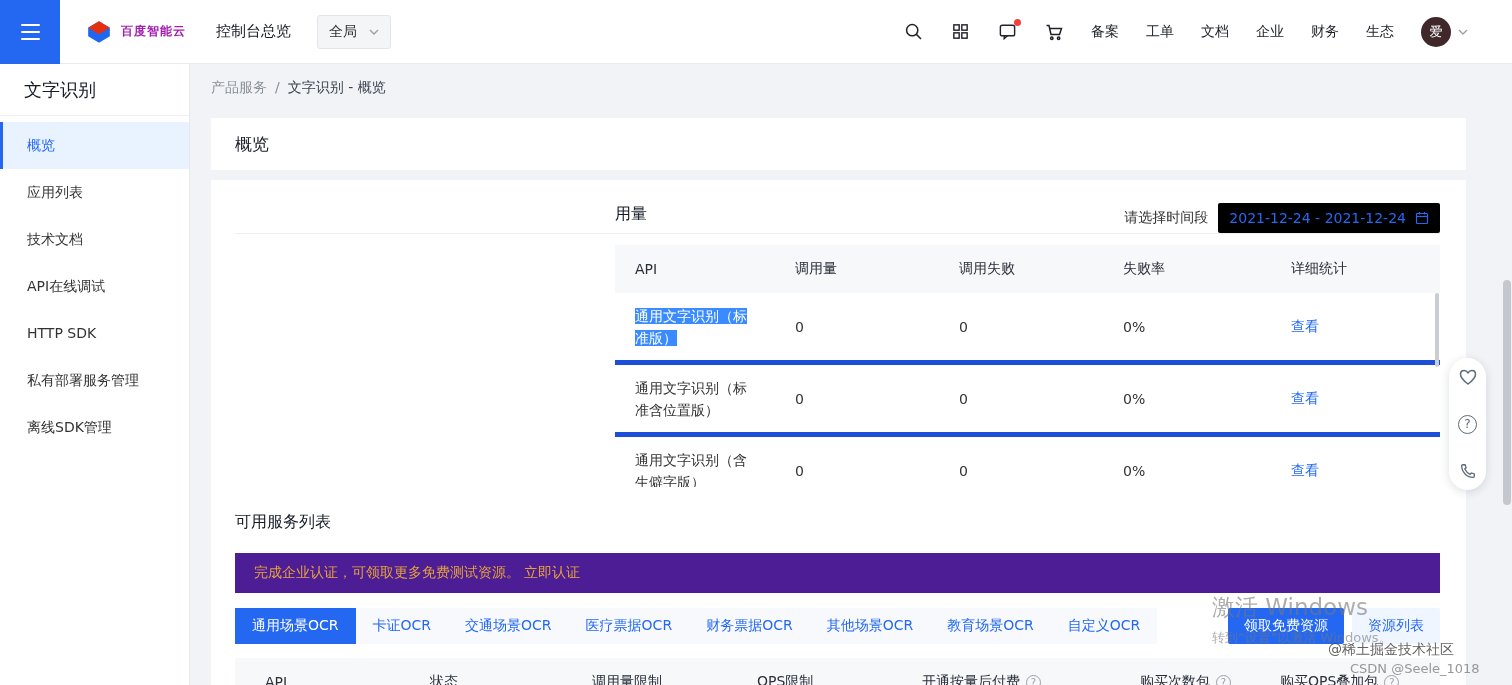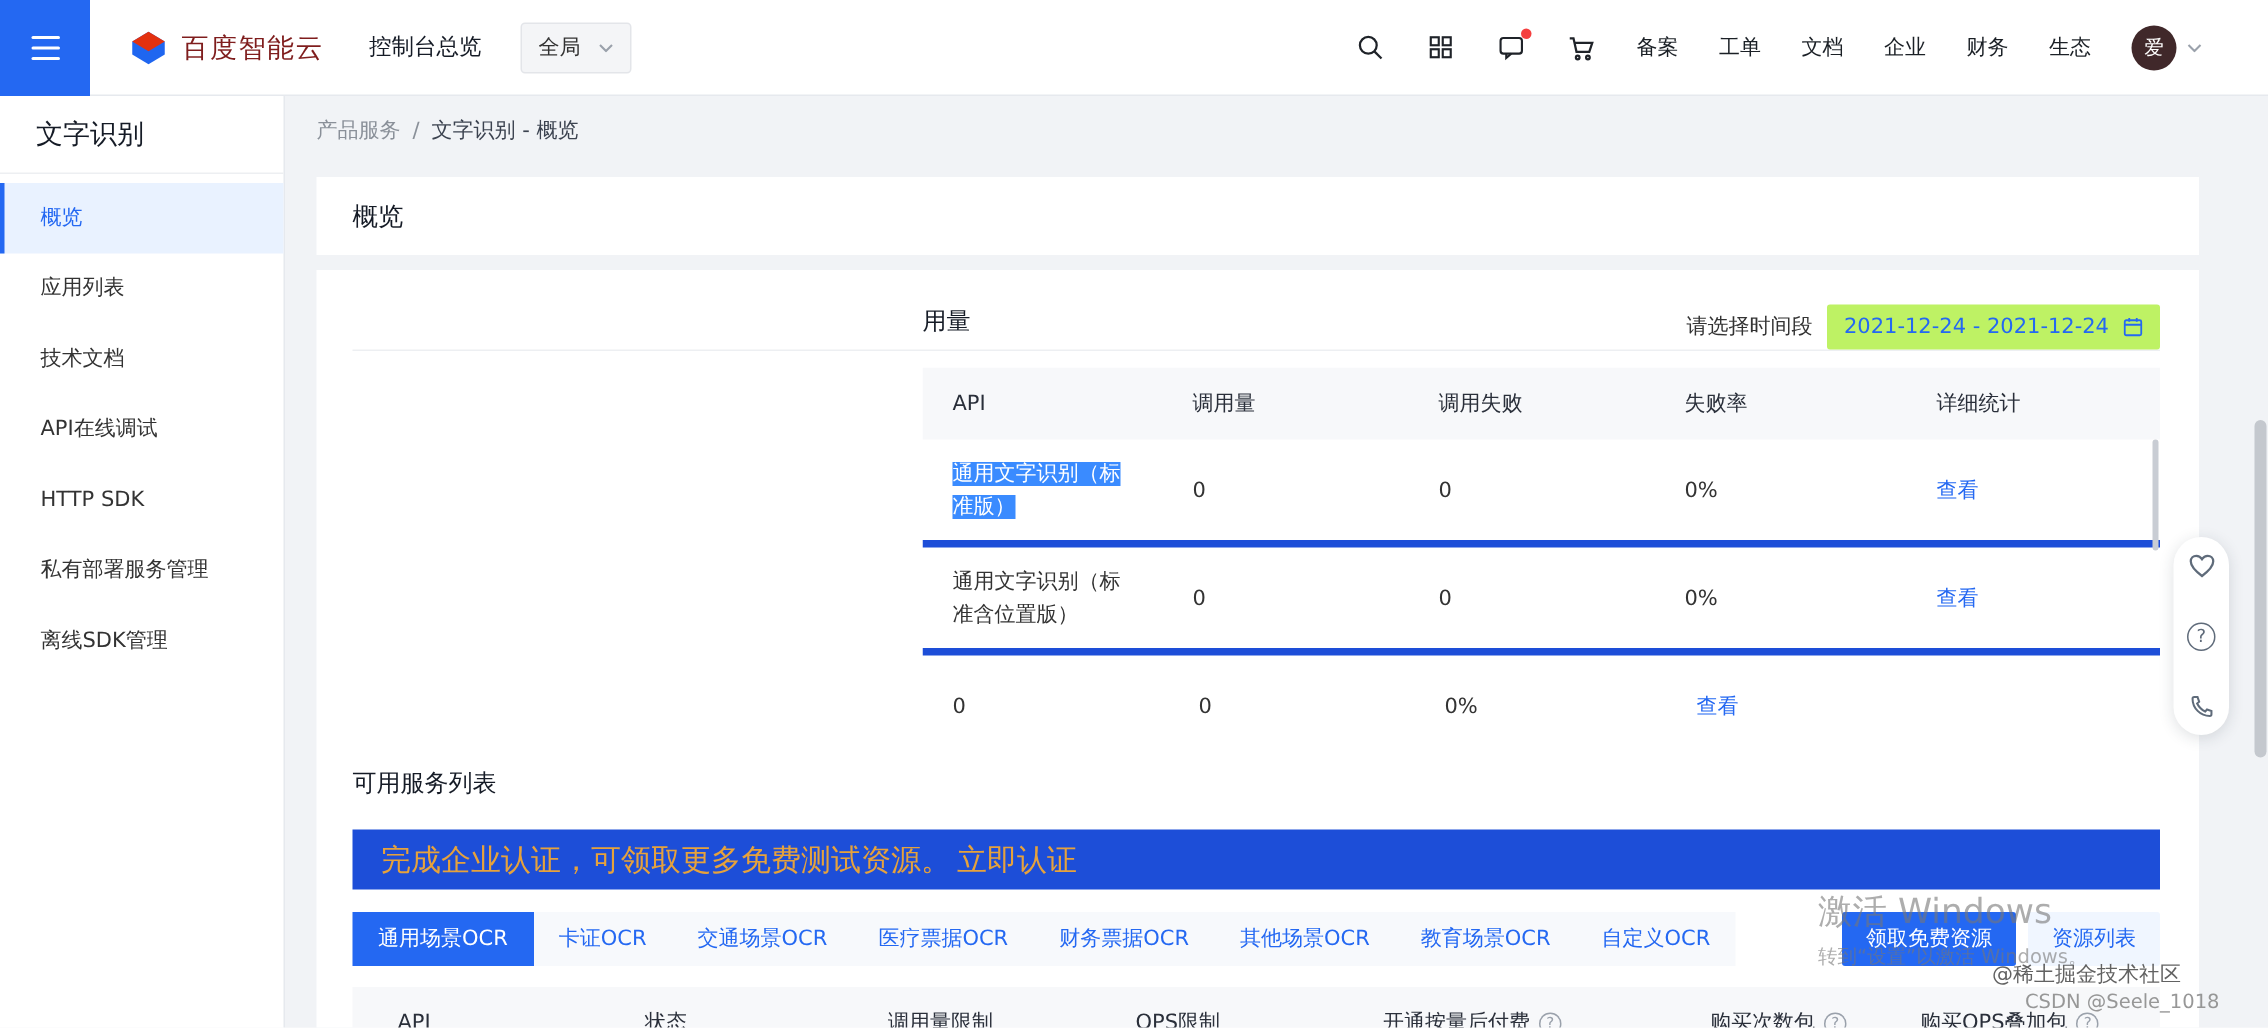--- a/index.html
+++ b/index.html
@@ -5,21 +5,21 @@
   *{margin:0;padding:0;box-sizing:border-box}
   html,body{width:1512px;height:685px}
   body{font-family:"DejaVu Sans","Liberation Sans",sans-serif;font-size:14px;color:#151b26;background:#f1f3f6;overflow:hidden;position:relative}
   button{font-family:inherit;cursor:pointer}
 
   
   .topbar{position:absolute;top:0;left:0;width:1512px;height:64px;background:#fff;border-bottom:1px solid #e6e9ee;display:flex;align-items:center;z-index:20}
   .hamburger{width:60px;height:64px;background:#2468F2;display:flex;flex-direction:column;align-items:center;justify-content:center;gap:5px;cursor:pointer;flex:none}
   .hamburger i{display:block;width:19px;height:2px;background:#fff;border-radius:1px}
   .logo{display:flex;align-items:center;gap:9px;margin-left:26px;cursor:pointer}
-  .logo-text{font-size:18px;font-weight:400;letter-spacing:1px;color:#7f1d1d}
+  .logo-text{font-size:12px;font-weight:700;letter-spacing:1px;color:#a21caf}
   .console-title{margin-left:30px;font-size:15px;cursor:pointer}
   .region-chip{margin-left:26px;height:34px;background:#f4f5f7;border:1px solid #e3e5e9;border-radius:3px;display:flex;align-items:center;gap:12px;padding:0 11px;color:#333;cursor:pointer}
   .topbar-right{margin-left:auto;display:flex;align-items:center;gap:27px;padding-right:44px}
   .tb-icon{width:20px;height:20px;position:relative;display:flex;align-items:center;justify-content:center;cursor:pointer}
   .red-dot{position:absolute;top:-3px;right:-4px;width:7px;height:7px;border-radius:50%;background:#f53f3f}
   .tb-links{display:flex;gap:27px}
   .tb-link{font-size:14px;color:#1b2026;cursor:pointer}
   .avatar-wrap{display:flex;align-items:center;gap:7px;cursor:pointer}
   .avatar{width:30px;height:30px;border-radius:50%;background:#40282a;color:#fff;display:flex;align-items:center;justify-content:center;font-size:13px}
 
@@ -46,37 +46,37 @@
   .app-count{padding-top:76px;font-size:16px;color:#151b26;height:98px}
   .count-num{color:#2468F2}
   .btn-blue{display:block;width:134px;height:32px;margin:6px auto 0;background:#2468F2;color:#fff;border:none;border-radius:2px;font-size:14px}
   .btn-blue + .btn-blue{margin-top:8px}
 
   
   .usage-col{position:absolute;left:404px;top:22px;width:825px}
   .usage-head{display:flex;justify-content:space-between;height:32px}
   .date-area{display:flex;align-items:center;gap:10px}
   .date-label{color:#333;font-size:14px}
-  .date-chip{height:30px;background:#bef264;color:#2468F2;display:flex;align-items:center;gap:9px;padding:0 11px;border-radius:2px;cursor:pointer;font-size:14px}
+  .date-chip{height:30px;background:#000000;color:#2468F2;display:flex;align-items:center;gap:9px;padding:0 11px;border-radius:2px;cursor:pointer;font-size:14px}
   .usage-table{margin-top:11px;height:242px;overflow:hidden;position:relative}
   .u-row{display:flex;align-items:center}
   .u-head{height:48px;background:#f7f8fa;color:#2a2f3a}
   .u-body-row{height:72px;border-bottom:5px solid #1d4ed8;color:#333}
   .c-api{width:160px;padding-left:20px;padding-right:18px;line-height:22px}
   .c-calls{width:164px;padding-left:20px}
   .c-fail{width:164px;padding-left:20px}
   .c-rate{width:168px;padding-left:20px}
   .c-stat{flex:1;padding-left:20px}
   .api-text.selected{background:#3a8bff;color:#fff}
   .link{color:#2468F2;cursor:pointer}
   .u-scroll{position:absolute;right:1px;top:48px;width:4px;height:74px;background:#c9cdd4;border-radius:2px;cursor:pointer}
 
   
   .services{position:absolute;left:24px;top:330px;width:1205px}
-  .notice{margin-top:19px;height:40px;background:#1d4ed8;color:#e6a23c;display:flex;align-items:center;padding-left:19px;font-size:20px;gap:4px}
+  .notice{margin-top:19px;height:40px;background:#4c1d95;color:#e6a23c;display:flex;align-items:center;padding-left:19px;font-size:14px;gap:4px}
   .notice-link{color:#e6a23c;cursor:pointer}
   .tabs-row{margin-top:15px;display:flex;align-items:center;justify-content:space-between}
   .tabs{display:flex;background:#f7f9fc;height:36px;align-items:stretch}
   .tab{padding:0 17px;display:flex;align-items:center;font-size:14px;color:#2468F2;cursor:pointer;white-space:nowrap}
   .tab.active{background:#2468F2;color:#fff}
   .svc-buttons{display:flex;gap:8px}
   .btn-primary{height:36px;padding:0 16px;background:#2468F2;color:#fff;border:none;border-radius:2px;font-size:14px}
   .btn-ghost{height:36px;padding:0 16px;background:#f0f6ff;color:#2468F2;border:none;border-radius:2px;font-size:14px}
   .svc-head{margin-top:14px;height:48px;background:#f7f8fa;display:flex;align-items:center;padding-left:30px}
   .svc-th{display:flex;align-items:center;gap:6px;font-size:14px;color:#2a2f3a;flex:none}
@@ -249,20 +249,21 @@
 
             <div class="u-row u-body-row">
               <div class="c-api"><span class="api-text">通用文字识别（标准含位置版）</span></div>
               <div class="c-calls">0</div>
               <div class="c-fail">0</div>
               <div class="c-rate">0%</div>
               <div class="c-stat"><span class="link">查看</span></div>
             </div>
 
             <div class="u-row u-body-row">
+              <div class="c-api"><span class="api-text">通用文字识别（含生僻字版）</span></div>
               <div class="c-calls">0</div>
               <div class="c-fail">0</div>
               <div class="c-rate">0%</div>
               <div class="c-stat"><span class="link">查看</span></div>
             </div>
           </div>
         <div class="u-scroll"></div>
       </div>
     </section>
 

